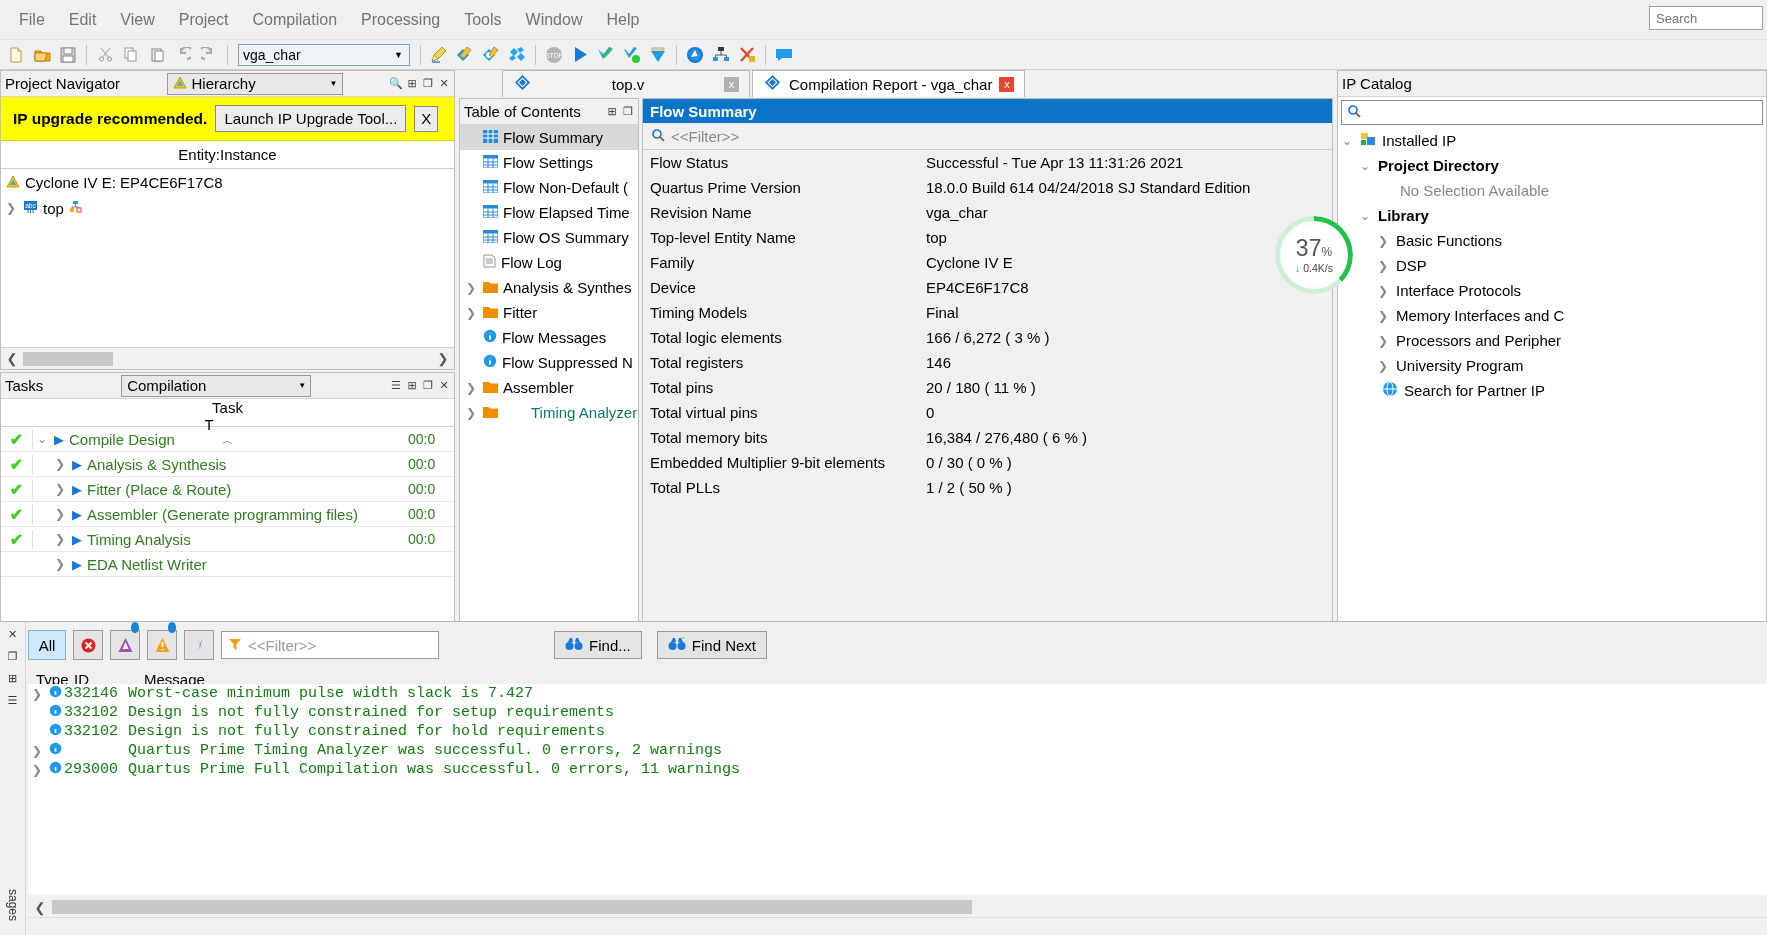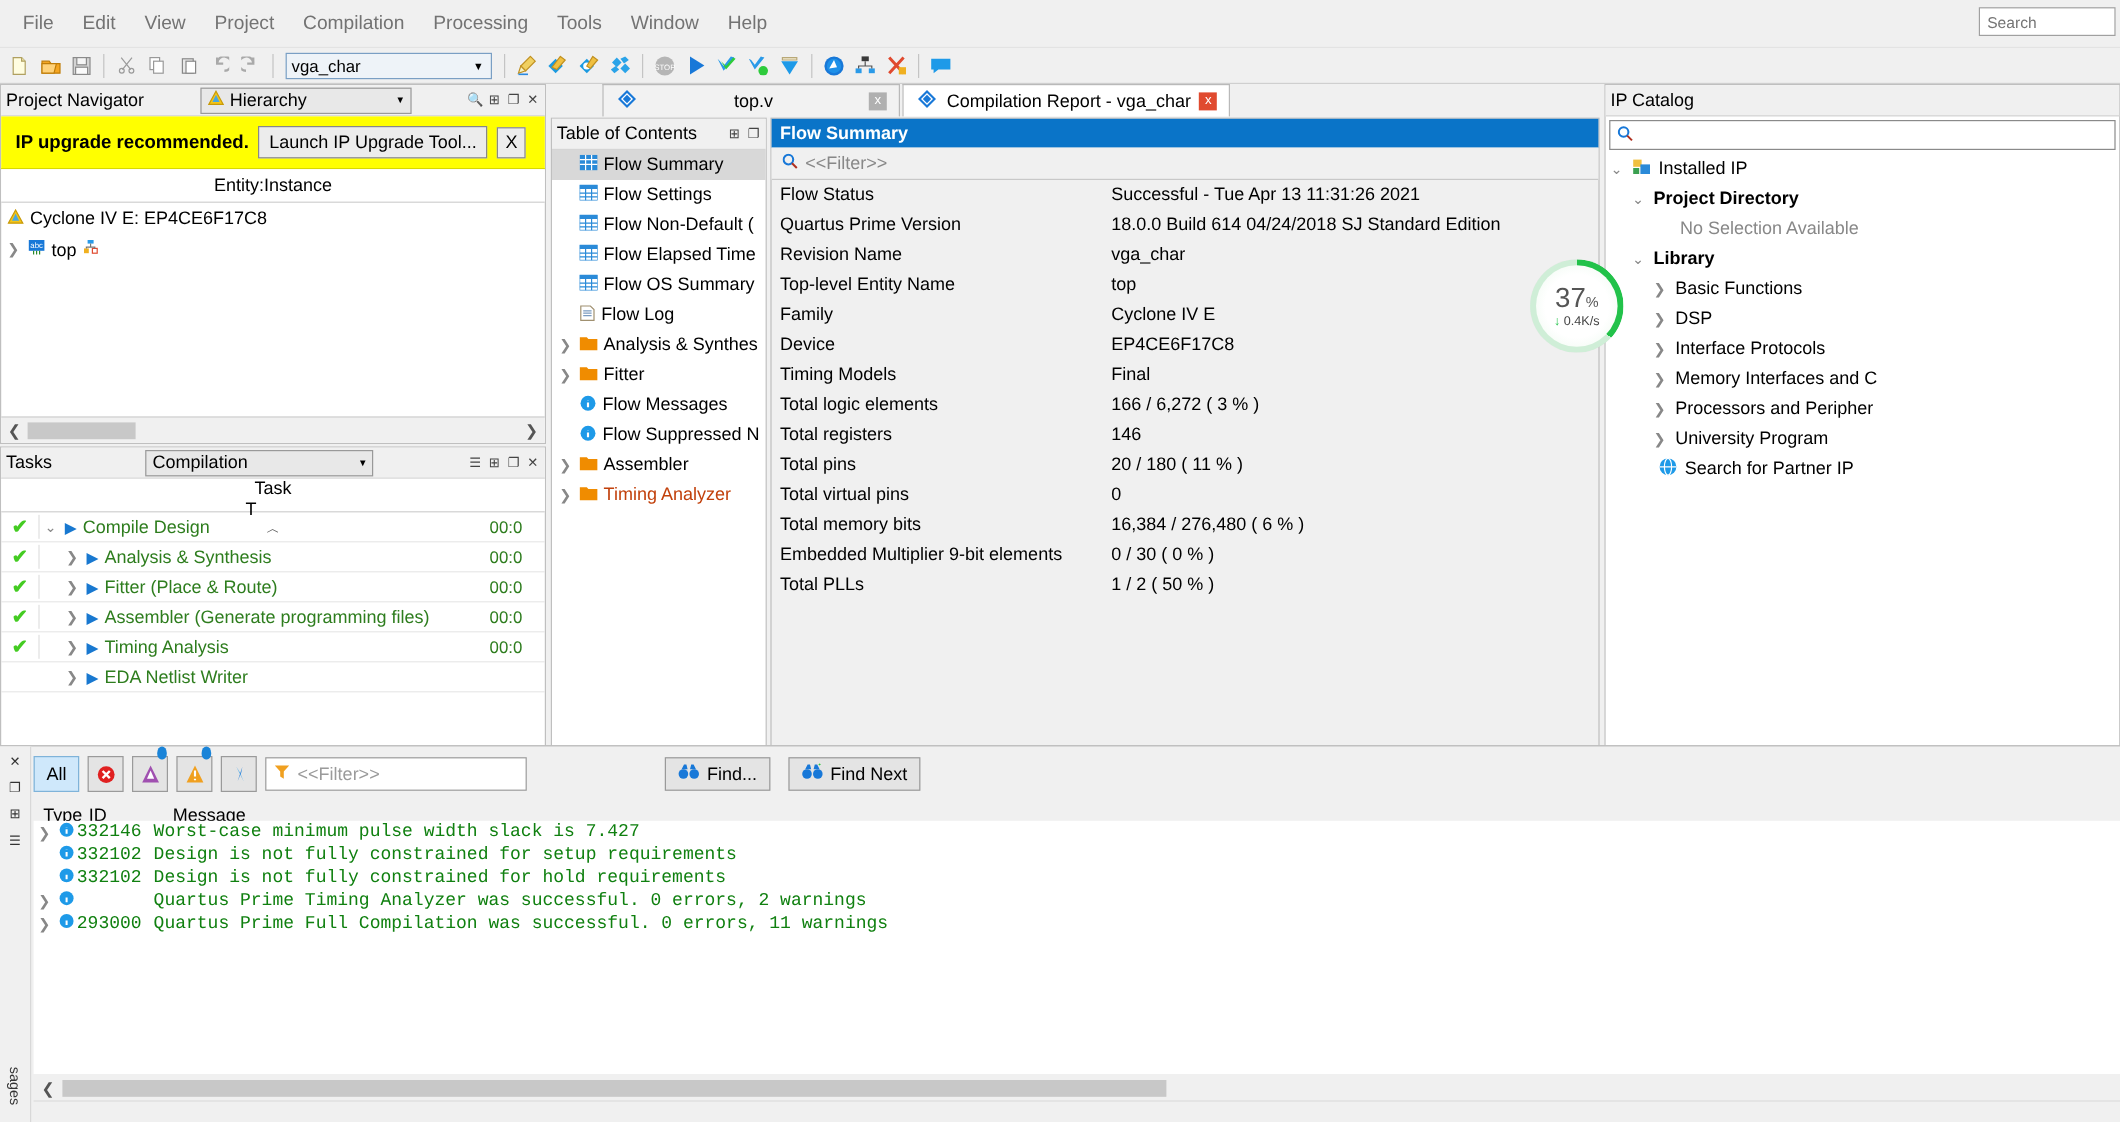--- a/index.html
+++ b/index.html
@@ -612,21 +612,21 @@
             <span><svg width="15" height="12" viewBox="0 0 15 12">
                 <path d="M0 1h6l1.3 1.6H15V12H0z" fill="#f08c00"></path>
               </svg></span>
             <span style="">Assembler</span>
           </div>
           <div class="tocrow">
             <span class="caret">❯</span>
             <span><svg width="15" height="12" viewBox="0 0 15 12">
                 <path d="M0 1h6l1.3 1.6H15V12H0z" fill="#f08c00"></path>
               </svg></span>
-            <span style="color:#c2410c;">Timing Analyzer</span>
+            <span style="color:#0f766e;margin-left:28px;">Timing Analyzer</span>
           </div>
         </div>
       <div class="hscroll">
         <div class="ar">❮</div>
         <div class="track">
             <div class="thumb" style="width:50px;margin-left:10px;"></div>
           </div>
         <div class="ar">❯</div>
       </div>
     </div>

